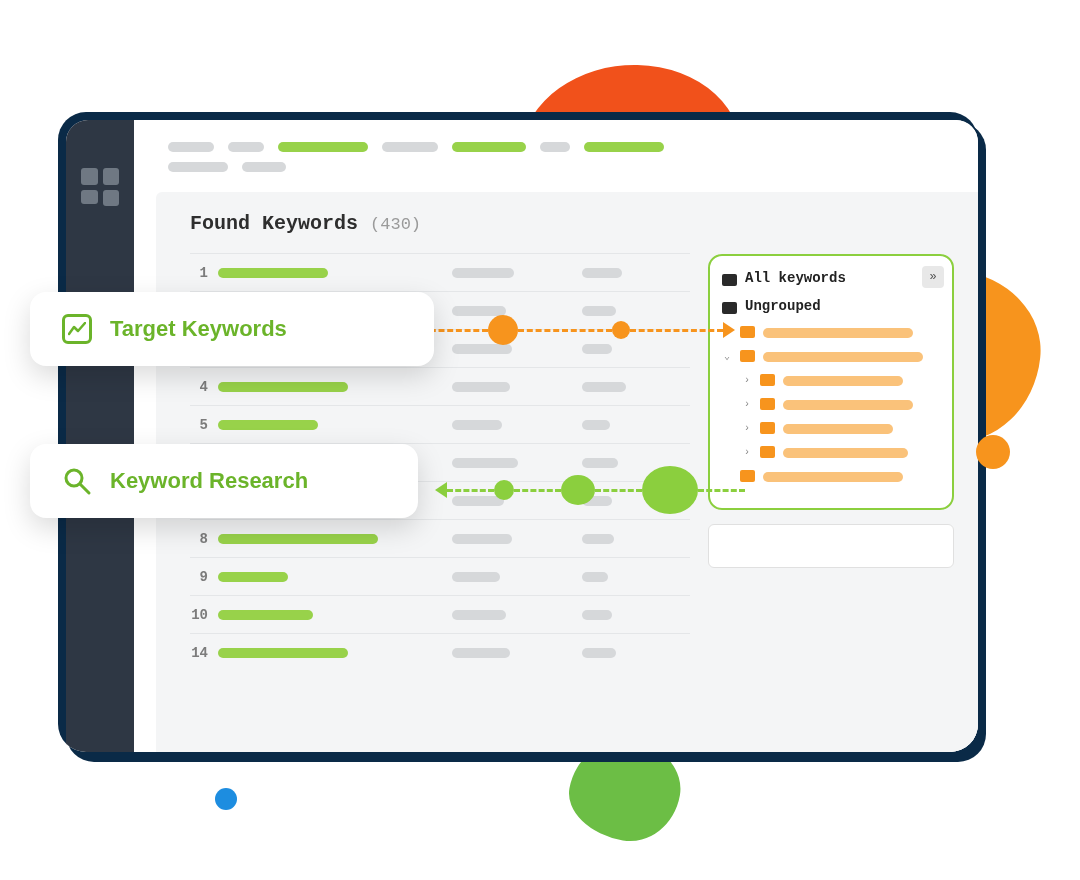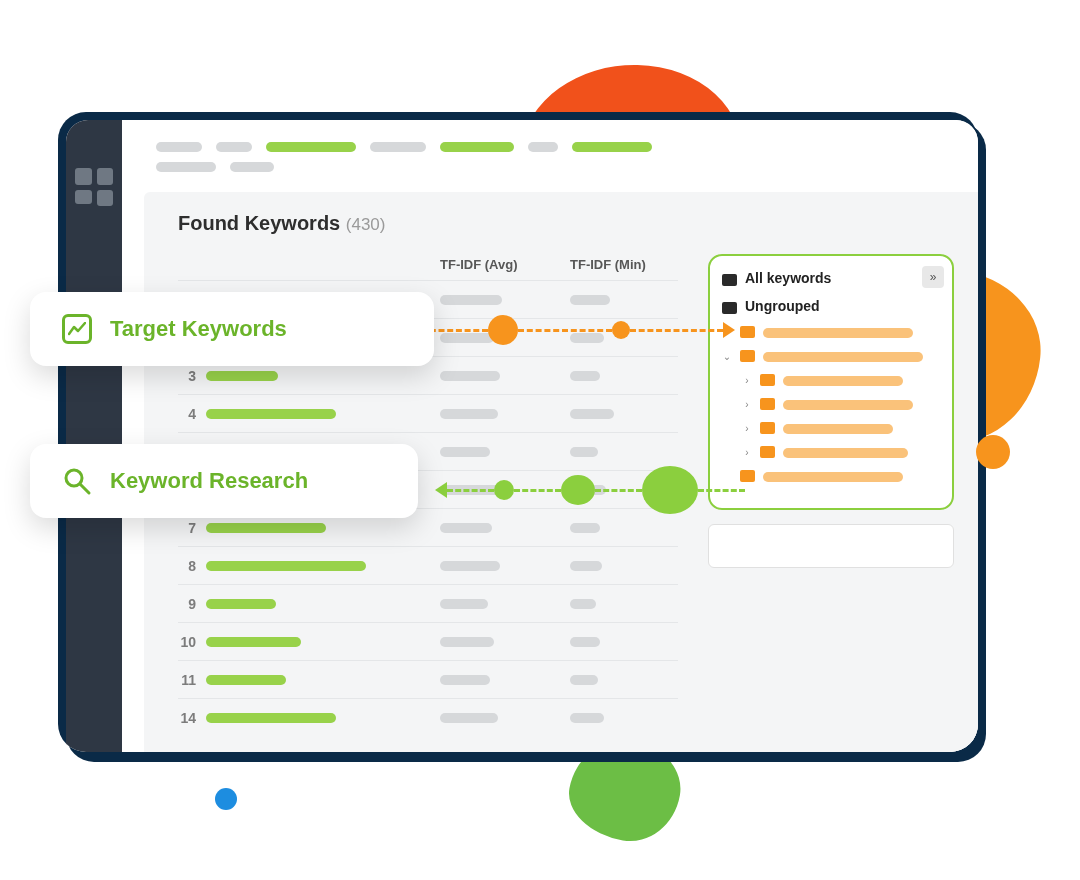--- a/index.html
+++ b/index.html
@@ -46,21 +46,21 @@
   .grid-icon span { background: #6f7883; border-radius: 3px; }
   .grid-icon span:nth-child(3){ height:14px; }
 
   .main { flex: 1; background: #fff; display: flex; flex-direction: column; }
   .top-bars { padding: 22px 34px 6px; }
   .bar-row { display: flex; gap: 14px; margin-bottom: 10px; align-items: center;}
   .sk { height: 10px; border-radius: 5px; }
   .sk-g { background: #d6d8da; }
   .sk-gr { background: #98d24a; }
 
-  .content { flex:1; background: #f4f5f6; margin: 4px 0 0 22px; padding: 20px 24px 0 34px; border-top-left-radius: 6px; display:flex; gap:30px;}
+  .content { flex:1; background: #f4f5f6; margin: 4px 0 0 22px; padding: 20px 24px 0 34px; border-top-left-radius: 6px; display:flex; gap:18px;font-family:Liberation Mono, monospace;}
   .left-col { flex: 1; }
   .heading { font-size: 20px; font-weight: 700; color: #2e2e2e; margin-bottom: 18px; }
   .heading .count { color: #9a9a9a; font-weight: 400; font-size: 17px; }
 
   .table { width: 100%; }
   .thead { display:flex; font-size:13px; color:#575757; font-weight:600; padding: 4px 0 8px; }
   .col-kw { flex: 0 0 250px; }
   .col-a { flex: 0 0 130px; text-align:left; padding-left:12px;}
   .col-b { flex: 0 0 120px; text-align:left; padding-left:12px;}
   .row { display:flex; align-items:center; height: 38px; border-top: 1px solid #e4e6e8; }
@@ -160,25 +160,20 @@
           </div>
         </div>
 
         <div class="content">
           <div class="left-col">
             <div class="heading">
               <span>Found Keywords</span>
               <span class="count">(430)</span>
             </div>
             <div class="table">
-              <div class="thead">
-                <div class="col-kw"></div>
-                <div class="col-a">TF-IDF (Avg)</div>
-                <div class="col-b">TF-IDF (Min)</div>
-              </div>
               <div id="rows">
                   <div class="row">
                     <div class="num">1</div>
                     <div class="kw">
                       <div class="bar" style="width:110px"></div>
                     </div>
                     <div class="cell">
                       <div class="pill" style="width:62px"></div>
                     </div>
                     <div class="cell2">
@@ -284,32 +279,20 @@
                   <div class="row">
                     <div class="num">10</div>
                     <div class="kw">
                       <div class="bar" style="width:95px"></div>
                     </div>
                     <div class="cell">
                       <div class="pill" style="width:54px"></div>
                     </div>
                     <div class="cell2">
                       <div class="pill" style="width:30px"></div>
-                    </div>
-                  </div>
-                  <div class="row">
-                    <div class="num">11</div>
-                    <div class="kw">
-                      <div class="bar" style="width:80px"></div>
-                    </div>
-                    <div class="cell">
-                      <div class="pill" style="width:50px"></div>
-                    </div>
-                    <div class="cell2">
-                      <div class="pill" style="width:28px"></div>
                     </div>
                   </div>
                   <div class="row">
                     <div class="num">14</div>
                     <div class="kw">
                       <div class="bar" style="width:130px"></div>
                     </div>
                     <div class="cell">
                       <div class="pill" style="width:58px"></div>
                     </div>

